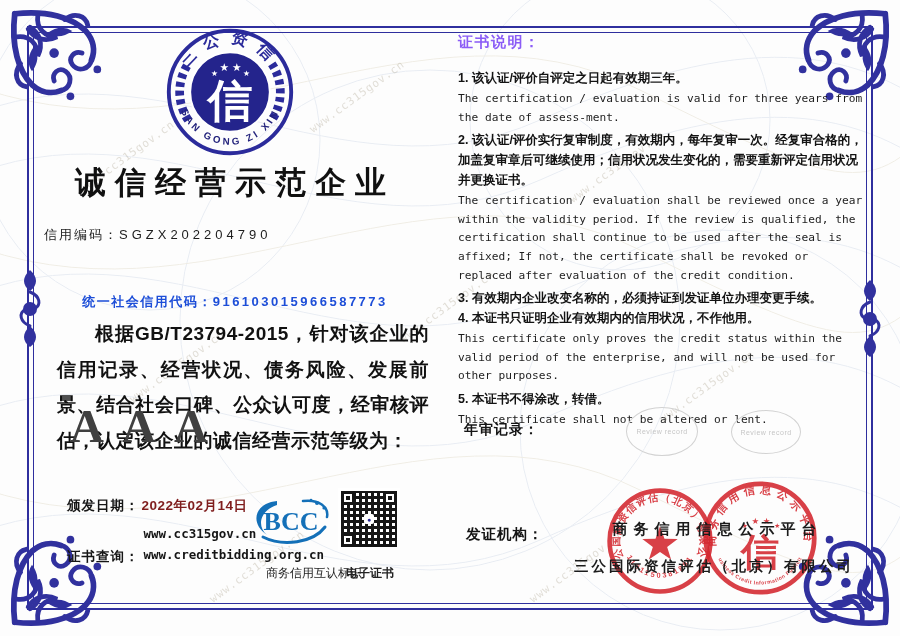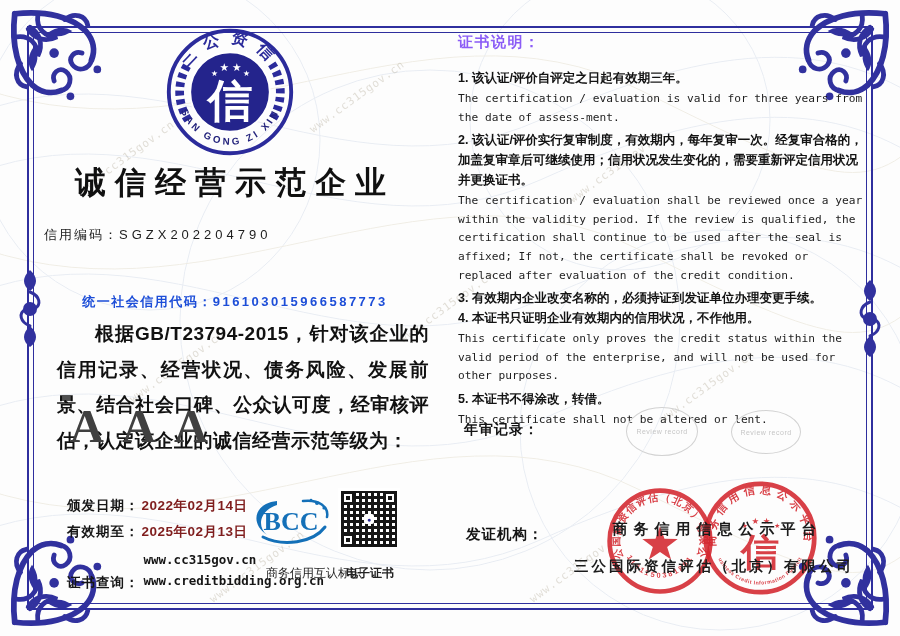--- a/index.html
+++ b/index.html
@@ -235,24 +235,20 @@
   <div class="abs body-par">根据GB/T23794-2015，针对该企业的信用记录、经营状况、债务风险、发展前景、结合社会口碑、公众认可度，经审核评估，认定该企业的诚信经营示范等级为：</div>
 
   <div class="abs rating">AAA</div>
 
   <div class="abs info-block">
     <div class="info-row">
       <span class="info-label">颁发日期：</span>
       <span class="info-value">2022年02月14日</span>
     </div>
     <div class="info-row">
-      <span class="info-label">有效期至：</span>
-      <span class="info-value">2025年02月13日</span>
-    </div>
-    <div class="info-row">
       <span class="info-label">证书查询：</span>
       <span style="display:flex;flex-direction:column;margin-left:4px;">
         <span class="url">www.cc315gov.cn</span>
         <span class="url">www.creditbidding.org.cn</span>
       </span>
     </div>
   </div>
 
   <svg class="abs bcc-logo" viewBox="0 0 86 52">
     <path d="M30,6 C8,8 2,28 20,40 C10,32 12,16 30,10 Z" fill="#1470b8"></path>

